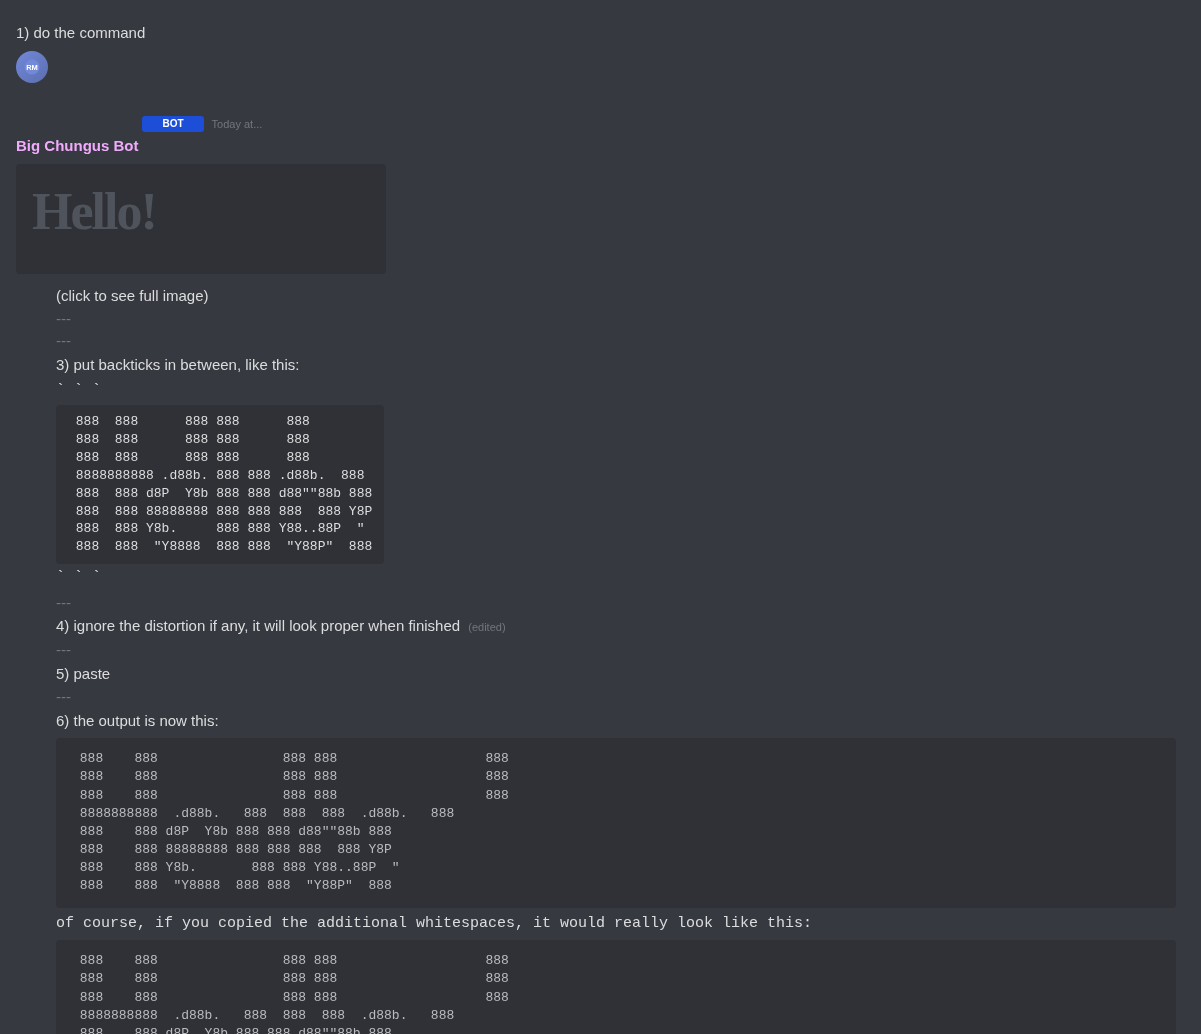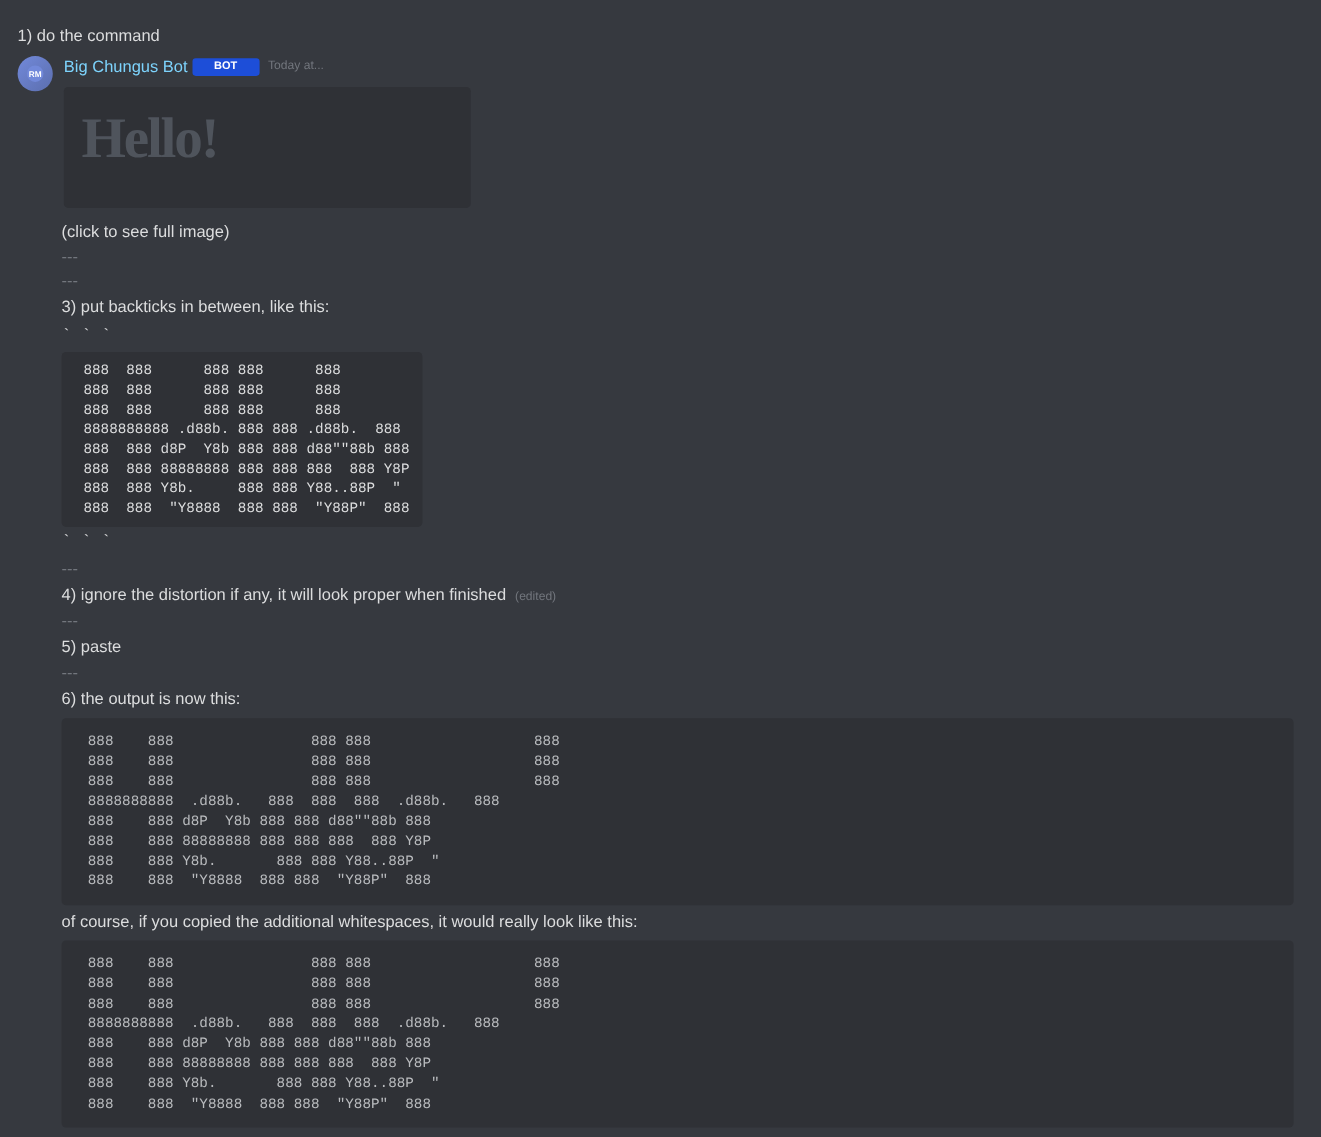--- a/index.html
+++ b/index.html
@@ -22,23 +22,24 @@
       background: linear-gradient(135deg, #7289da, #5b6eae);
       display: flex;
       align-items: center;
       justify-content: center;
       font-size: 12px;
       color: white;
       font-weight: bold;
       flex-shrink: 0;
     }
     .username {
-      font-weight: 400;
-      color: #7dd3fc;
-      font-size: 15px;
+      font-weight: 700;
+      color: #f0abfc;
+      font-size: 15px;
+      margin-top: 43px;
     }
     .timestamp {
       color: #72767d;
       font-size: 11px;
       margin-left: 4px;
     }
     .bot-tag {
       background: #1d4ed8;
       color: white;
       font-size: 10px;
@@ -114,30 +115,31 @@
     .small-header {
       display: flex;
       align-items: center;
       gap: 4px;
       margin-bottom: 2px;
     }
     .bottom-text {
       color: #dcddde;
       font-size: 15px;
       margin: 4px 0;
+      font-family: Liberation Mono, monospace;
     }
   </style>
 </head>
 <body>
 
 <div class="message-container">
 
   <div class="step-text">1) do the command</div>
 
-  <div style="display:flex; align-items:flex-start; gap:10px; margin: 6px 0;">
+  <div style="display:flex; align-items:flex-start; gap:10px; margin: 6px 0; flex-direction: column;">
     <div class="avatar">
       <svg width="18" height="18" viewBox="0 0 24 24" fill="white">
           <circle cx="12" cy="12" r="10" fill="#7289da"></circle>
           <text x="12" y="16" text-anchor="middle" font-size="10" fill="white" font-family="Arial">RM</text>
         </svg>
     </div>
     <div style="flex:1;">
       <div class="small-header">
         <span class="username">Big Chungus Bot</span>
         <span class="bot-tag">BOT</span>

